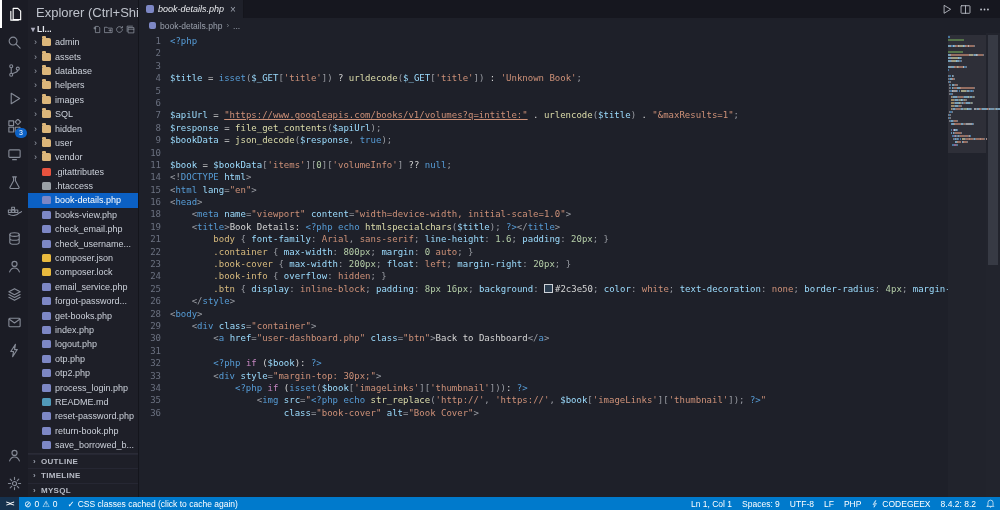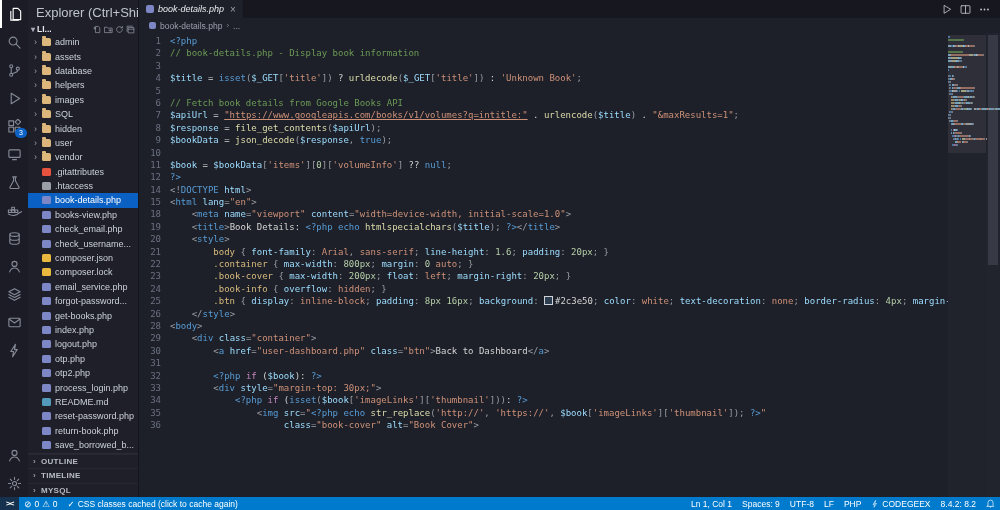--- a/index.html
+++ b/index.html
@@ -433,36 +433,35 @@
       </div>
       <div class="breadcrumb">
         <span class="bc-icon"></span>
         <span>book-details.php</span>
         <span class="bc-sep">›</span>
         <span>...</span>
       </div>
       <div class="code-wrap">
         <div class="code" id="code">
             <div class="code-line"><span class="gutter">1</span><span class="lc"><span class="tk-kw">&lt;?php</span></span></div>
-            <div class="code-line"><span class="gutter">2</span><span class="lc"><span class="tk-com">// book-details.php - Display book information</span></span></div>
+            <div class="code-line"><span class="gutter">2</span></div>
             <div class="code-line"><span class="gutter">3</span><span class="lc"></span></div>
             <div class="code-line"><span class="gutter">4</span><span class="lc"><span class="tk-var">$title</span><span class="tk-def"> = </span><span class="tk-kw">isset</span><span class="tk-punc">(</span><span class="tk-var">$_GET</span><span class="tk-punc">[</span><span class="tk-str">'title'</span><span class="tk-punc">])</span><span class="tk-def"> ? </span><span class="tk-fn">urldecode</span><span class="tk-punc">(</span><span class="tk-var">$_GET</span><span class="tk-punc">[</span><span class="tk-str">'title'</span><span class="tk-punc">])</span><span class="tk-def"> : </span><span class="tk-str">'Unknown Book'</span><span class="tk-punc">;</span></span></div>
             <div class="code-line"><span class="gutter">5</span><span class="lc"></span></div>
-            <div class="code-line"><span class="gutter">6</span><span class="lc"><span class="tk-com">// Fetch book details from Google Books API</span></span></div>
+            <div class="code-line"><span class="gutter">6</span></div>
             <div class="code-line"><span class="gutter">7</span><span class="lc"><span class="tk-var">$apiUrl</span><span class="tk-def"> = </span><span class="tk-link">"https://www.googleapis.com/books/v1/volumes?q=intitle:"</span><span class="tk-def"> . </span><span class="tk-fn">urlencode</span><span class="tk-punc">(</span><span class="tk-var">$title</span><span class="tk-punc">)</span><span class="tk-def"> . </span><span class="tk-str">"&amp;maxResults=1"</span><span class="tk-punc">;</span></span></div>
             <div class="code-line"><span class="gutter">8</span><span class="lc"><span class="tk-var">$response</span><span class="tk-def"> = </span><span class="tk-fn">file_get_contents</span><span class="tk-punc">(</span><span class="tk-var">$apiUrl</span><span class="tk-punc">);</span></span></div>
             <div class="code-line"><span class="gutter">9</span><span class="lc"><span class="tk-var">$bookData</span><span class="tk-def"> = </span><span class="tk-fn">json_decode</span><span class="tk-punc">(</span><span class="tk-var">$response</span><span class="tk-punc">, </span><span class="tk-kw">true</span><span class="tk-punc">);</span></span></div>
             <div class="code-line"><span class="gutter">10</span><span class="lc"></span></div>
             <div class="code-line"><span class="gutter">11</span><span class="lc"><span class="tk-var">$book</span><span class="tk-def"> = </span><span class="tk-var">$bookData</span><span class="tk-punc">[</span><span class="tk-str">'items'</span><span class="tk-punc">][</span><span class="tk-num">0</span><span class="tk-punc">][</span><span class="tk-str">'volumeInfo'</span><span class="tk-punc">]</span><span class="tk-def"> ?? </span><span class="tk-kw">null</span><span class="tk-punc">;</span></span></div>
-            <div class="code-line"><span class="gutter">12</span><span class="lc"><span class="tk-kw">?&gt;</span></span></div>
             <div class="code-line"><span class="gutter">14</span><span class="lc"><span class="tk-punc">&lt;!</span><span class="tk-kw">DOCTYPE</span><span class="tk-def"> </span><span class="tk-attr">html</span><span class="tk-punc">&gt;</span></span></div>
             <div class="code-line"><span class="gutter">15</span><span class="lc"><span class="tk-punc">&lt;</span><span class="tk-kw">html</span><span class="tk-def"> </span><span class="tk-attr">lang</span><span class="tk-punc">=</span><span class="tk-str">"en"</span><span class="tk-punc">&gt;</span></span></div>
+            <div class="code-line"><span class="gutter">16</span><span class="lc"><span class="tk-punc">&lt;</span><span class="tk-kw">head</span><span class="tk-punc">&gt;</span></span></div>
             <div class="code-line"><span class="gutter">18</span><span class="lc"><span class="tk-def">    </span><span class="tk-punc">&lt;</span><span class="tk-kw">meta</span><span class="tk-def"> </span><span class="tk-attr">name</span><span class="tk-punc">=</span><span class="tk-str">"viewport"</span><span class="tk-def"> </span><span class="tk-attr">content</span><span class="tk-punc">=</span><span class="tk-str">"width=device-width, initial-scale=1.0"</span><span class="tk-punc">&gt;</span></span></div>
             <div class="code-line"><span class="gutter">19</span><span class="lc"><span class="tk-def">    </span><span class="tk-punc">&lt;</span><span class="tk-kw">title</span><span class="tk-punc">&gt;</span><span class="tk-def">Book Details: </span><span class="tk-kw">&lt;?php</span><span class="tk-def"> </span><span class="tk-kw">echo</span><span class="tk-def"> </span><span class="tk-fn">htmlspecialchars</span><span class="tk-punc">(</span><span class="tk-var">$title</span><span class="tk-punc">);</span><span class="tk-def"> </span><span class="tk-kw">?&gt;</span><span class="tk-punc">&lt;/</span><span class="tk-kw">title</span><span class="tk-punc">&gt;</span></span></div>
-            <div class="code-line"><span class="gutter">20</span><span class="lc"><span class="tk-def">    </span><span class="tk-punc">&lt;</span><span class="tk-kw">style</span><span class="tk-punc">&gt;</span></span></div>
             <div class="code-line"><span class="gutter">21</span><span class="lc"><span class="tk-def">        </span><span class="tk-sel">body</span><span class="tk-punc"> { </span><span class="tk-attr">font-family</span><span class="tk-punc">: </span><span class="tk-str">Arial</span><span class="tk-punc">, </span><span class="tk-str">sans-serif</span><span class="tk-punc">; </span><span class="tk-attr">line-height</span><span class="tk-punc">: </span><span class="tk-num">1.6</span><span class="tk-punc">; </span><span class="tk-attr">padding</span><span class="tk-punc">: </span><span class="tk-num">20px</span><span class="tk-punc">; }</span></span></div>
             <div class="code-line"><span class="gutter">22</span><span class="lc"><span class="tk-def">        </span><span class="tk-sel">.container</span><span class="tk-punc"> { </span><span class="tk-attr">max-width</span><span class="tk-punc">: </span><span class="tk-num">800px</span><span class="tk-punc">; </span><span class="tk-attr">margin</span><span class="tk-punc">: </span><span class="tk-num">0</span><span class="tk-def"> </span><span class="tk-str">auto</span><span class="tk-punc">; }</span></span></div>
             <div class="code-line"><span class="gutter">23</span><span class="lc"><span class="tk-def">        </span><span class="tk-sel">.book-cover</span><span class="tk-punc"> { </span><span class="tk-attr">max-width</span><span class="tk-punc">: </span><span class="tk-num">200px</span><span class="tk-punc">; </span><span class="tk-attr">float</span><span class="tk-punc">: </span><span class="tk-str">left</span><span class="tk-punc">; </span><span class="tk-attr">margin-right</span><span class="tk-punc">: </span><span class="tk-num">20px</span><span class="tk-punc">; }</span></span></div>
             <div class="code-line"><span class="gutter">24</span><span class="lc"><span class="tk-def">        </span><span class="tk-sel">.book-info</span><span class="tk-punc"> { </span><span class="tk-attr">overflow</span><span class="tk-punc">: </span><span class="tk-str">hidden</span><span class="tk-punc">; }</span></span></div>
             <div class="code-line"><span class="gutter">25</span><span class="lc"><span class="tk-def">        </span><span class="tk-sel">.btn</span><span class="tk-punc"> { </span><span class="tk-attr">display</span><span class="tk-punc">: </span><span class="tk-str">inline-block</span><span class="tk-punc">; </span><span class="tk-attr">padding</span><span class="tk-punc">: </span><span class="tk-num">8px</span><span class="tk-def"> </span><span class="tk-num">16px</span><span class="tk-punc">; </span><span class="tk-attr">background</span><span class="tk-punc">: </span><span class="tk-swatch" style="background: rgb(44, 62, 80);"></span><span class="tk-def">#2c3e50</span><span class="tk-punc">; </span><span class="tk-attr">color</span><span class="tk-punc">: </span><span class="tk-str">white</span><span class="tk-punc">; </span><span class="tk-attr">text-decoration</span><span class="tk-punc">: </span><span class="tk-str">none</span><span class="tk-punc">; </span><span class="tk-attr">border-radius</span><span class="tk-punc">: </span><span class="tk-num">4px</span><span class="tk-punc">; </span><span class="tk-attr">margin-top</span></span></div>
             <div class="code-line"><span class="gutter">26</span><span class="lc"><span class="tk-def">    </span><span class="tk-punc">&lt;/</span><span class="tk-kw">style</span><span class="tk-punc">&gt;</span></span></div>
             <div class="code-line"><span class="gutter">28</span><span class="lc"><span class="tk-punc">&lt;</span><span class="tk-kw">body</span><span class="tk-punc">&gt;</span></span></div>
             <div class="code-line"><span class="gutter">29</span><span class="lc"><span class="tk-def">    </span><span class="tk-punc">&lt;</span><span class="tk-kw">div</span><span class="tk-def"> </span><span class="tk-attr">class</span><span class="tk-punc">=</span><span class="tk-str">"container"</span><span class="tk-punc">&gt;</span></span></div>
             <div class="code-line"><span class="gutter">30</span><span class="lc"><span class="tk-def">        </span><span class="tk-punc">&lt;</span><span class="tk-kw">a</span><span class="tk-def"> </span><span class="tk-attr">href</span><span class="tk-punc">=</span><span class="tk-str">"user-dashboard.php"</span><span class="tk-def"> </span><span class="tk-attr">class</span><span class="tk-punc">=</span><span class="tk-str">"btn"</span><span class="tk-punc">&gt;</span><span class="tk-def">Back to Dashboard</span><span class="tk-punc">&lt;/</span><span class="tk-kw">a</span><span class="tk-punc">&gt;</span></span></div>
             <div class="code-line"><span class="gutter">31</span><span class="lc"></span></div>

